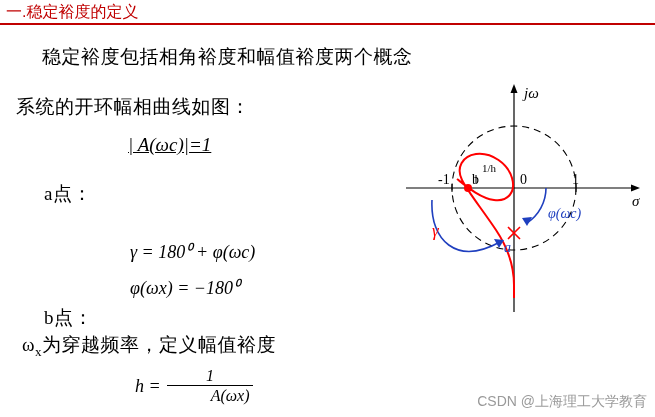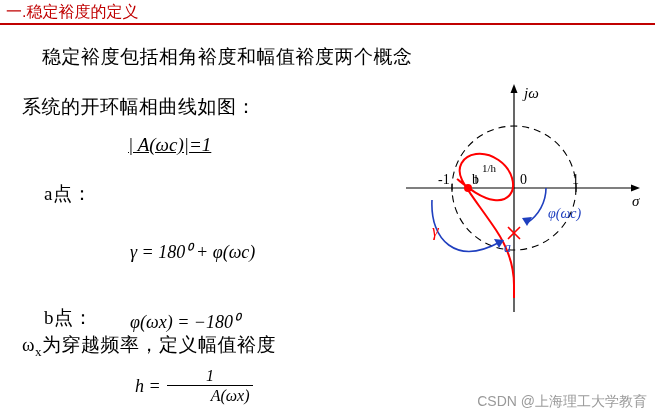--- a/index.html
+++ b/index.html
@@ -42,21 +42,21 @@
   
   .line {
     position: absolute;
     font-size: 19px;
     color: #000000;
     font-family: "Liberation Serif", serif;
     white-space: nowrap;
     letter-spacing: 0.5px;
   }
   .line-1 { left: 22px; top: 44px; margin-left: 20px; }
-  .line-2 { left: 22px; top: 94px; }
+  .line-2 { left: 16px; top: 94px; }
   .line-3 { left: 44px; top: 136px; margin-top: 45px; }
   .line-4 { left: 22px; top: 193px; }
   .line-5 { left: 44px; top: 275px; margin-top: 30px; }
   .line-6 { left: 22px; top: 332px; }
 
   .sub {
     font-size: 13px;
     vertical-align: sub;
   }
 
@@ -76,21 +76,20 @@
   }
   .m-gamma {
     left: 130px;
     top: 239px;
     font-size: 18px;
   }
   .m-phix {
     left: 130px;
     top: 275px;
     font-size: 18px;
-    margin-top: 34px;
   }
 
   
   .frac-wrap {
     position: absolute;
     left: 135px;
     top: 368px;
     font-family: "Liberation Serif", serif;
     font-style: italic;
     font-size: 18px;

